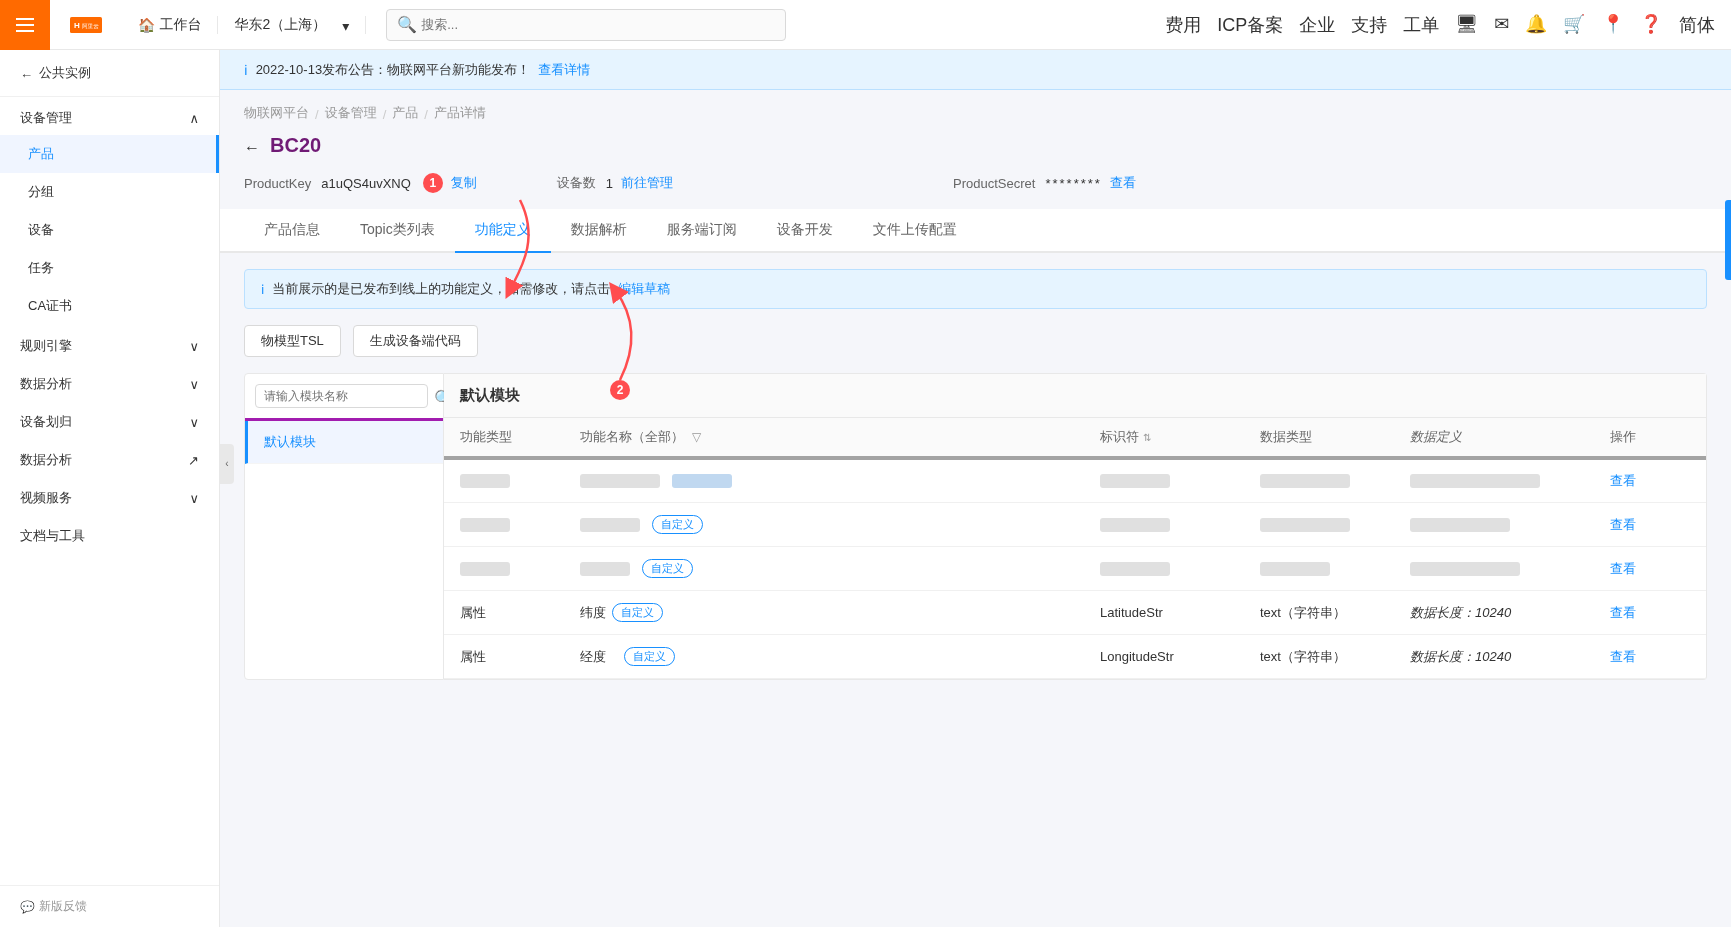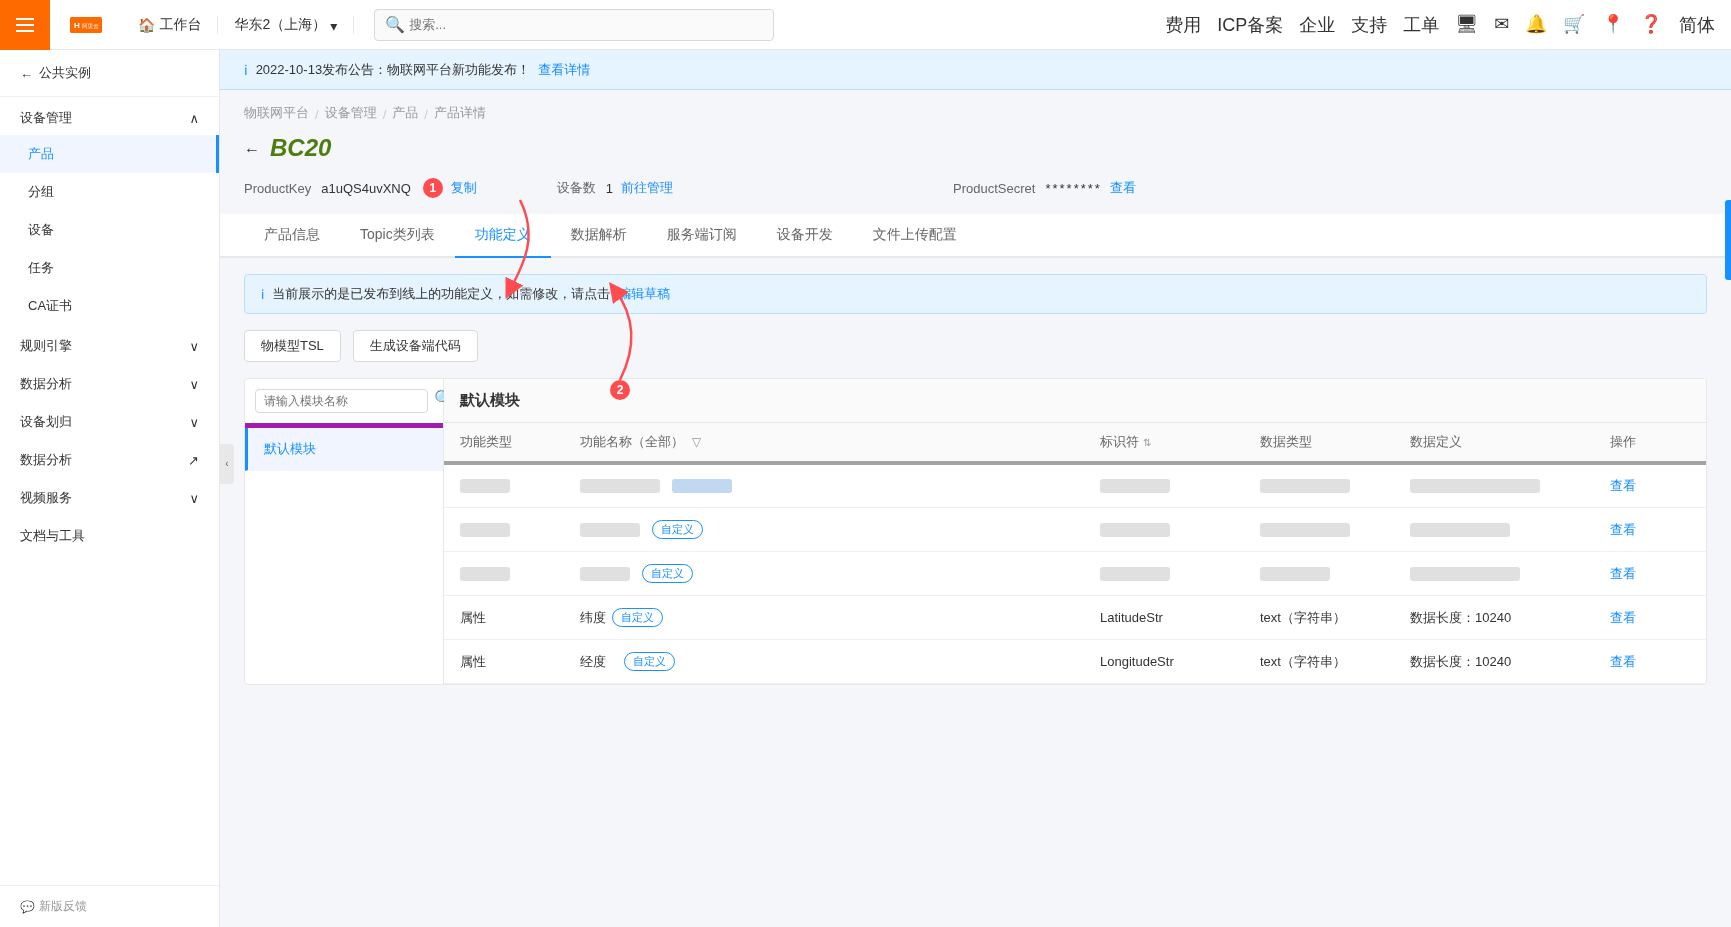--- a/index.html
+++ b/index.html
@@ -20,21 +20,21 @@
     .nav-logo {
       display: flex; align-items: center; padding: 0 20px; gap: 6px; cursor: pointer;
     }
     .logo-icon { width: 32px; height: 32px; }
     .nav-workbench {
       display: flex; align-items: center; gap: 4px;
       padding: 0 16px; font-size: 14px; color: #333; cursor: pointer;
       border-right: 1px solid #e8e8e8;
     }
     .nav-region {
-      display: flex; align-items: flex-end; gap: 4px;
+      display: flex; align-items: flex-end; gap: 16px;
       padding: 0 16px; font-size: 14px; color: #333; cursor: pointer;
       border-right: 1px solid #e8e8e8;
     }
     .nav-search {
       flex: 1; display: flex; align-items: center;
       margin: 0 20px; max-width: 400px;
       border: 1px solid #d9d9d9; border-radius: 4px;
       padding: 0 10px; height: 32px; background: #fafafa;
     }
     .nav-search input {
@@ -107,21 +107,21 @@
       display: flex; align-items: flex-end; gap: 6px;
     }
     .breadcrumb span { cursor: pointer; }
     .breadcrumb .sep { color: #ccc; }
 
     
     .page-header {
       padding: 4px 24px 16px; display: flex; align-items: center; gap: 10px;
     }
     .page-header .back-arrow { font-size: 16px; color: #333; cursor: pointer; }
-    .page-title { font-size: 24px; font-weight: 700; color: #4d7c0f; font-style: italic; }
+    .page-title { font-size: 20px; font-weight: 700; color: #701a75; }
 
     
     .product-info {
       padding: 0 24px 16px; display: flex; gap: 80px;
     }
     .info-item { display: flex; align-items: center; gap: 10px; }
     .info-label { font-size: 13px; color: #666; }
     .info-value { font-size: 13px; color: #333; display: flex; align-items: center; gap: 8px; }
     .info-value .masked { color: #333; letter-spacing: 2px; }
     .link-btn { color: #1890ff; cursor: pointer; font-size: 13px; }
@@ -166,22 +166,22 @@
     .module-layout {
       display: flex; gap: 0; padding: 0 24px;
     }
 
     
     .module-list {
       width: 200px; flex-shrink: 0; border: 1px solid #e8e8e8;
       border-radius: 4px 0 0 4px; background: #fff;
     }
     .module-search {
-      padding: 10px; border-bottom: 5px solid #a21caf;
-      display: flex; align-items: flex-start; gap: 6px;
+      padding: 10px; border-bottom: 3px solid #a21caf;
+      display: flex; align-items: flex-end; gap: 6px;
     }
     .module-search input {
       flex: 1; border: 1px solid #d9d9d9; border-radius: 4px;
       padding: 4px 8px; font-size: 12px; outline: none; color: #333;
     }
     .module-item {
       padding: 12px 16px; font-size: 13px; cursor: pointer; color: #333;
       border-bottom: 1px solid #f5f5f5;
     }
     .module-item.active {
@@ -205,21 +205,21 @@
     .table-col-header {
       display: flex; align-items: center;
       padding: 10px 16px; border-bottom: 4px solid #a3a3a3;
       background: #fafafa; font-size: 13px; color: #666;
     }
     .col { display: flex; align-items: center; gap: 4px; }
     .col-type { width: 120px; }
     .col-name { flex: 1; text-align: center; }
     .col-id { width: 160px; }
     .col-dtype { width: 150px; }
-    .col-ddef { width: 200px; }
+    .col-ddef { width: 200px; font-style: italic; }
     .col-action { width: 80px; text-align: right; }
     .sort-icon { color: #999; font-size: 10px; cursor: pointer; }
     .filter-icon { color: #999; font-size: 12px; cursor: pointer; margin-left: 4px; }
 
     
     .table-row {
       display: flex; align-items: center;
       padding: 12px 16px; border-bottom: 1px solid #f0f0f0;
       font-size: 13px; color: #333;
     }

